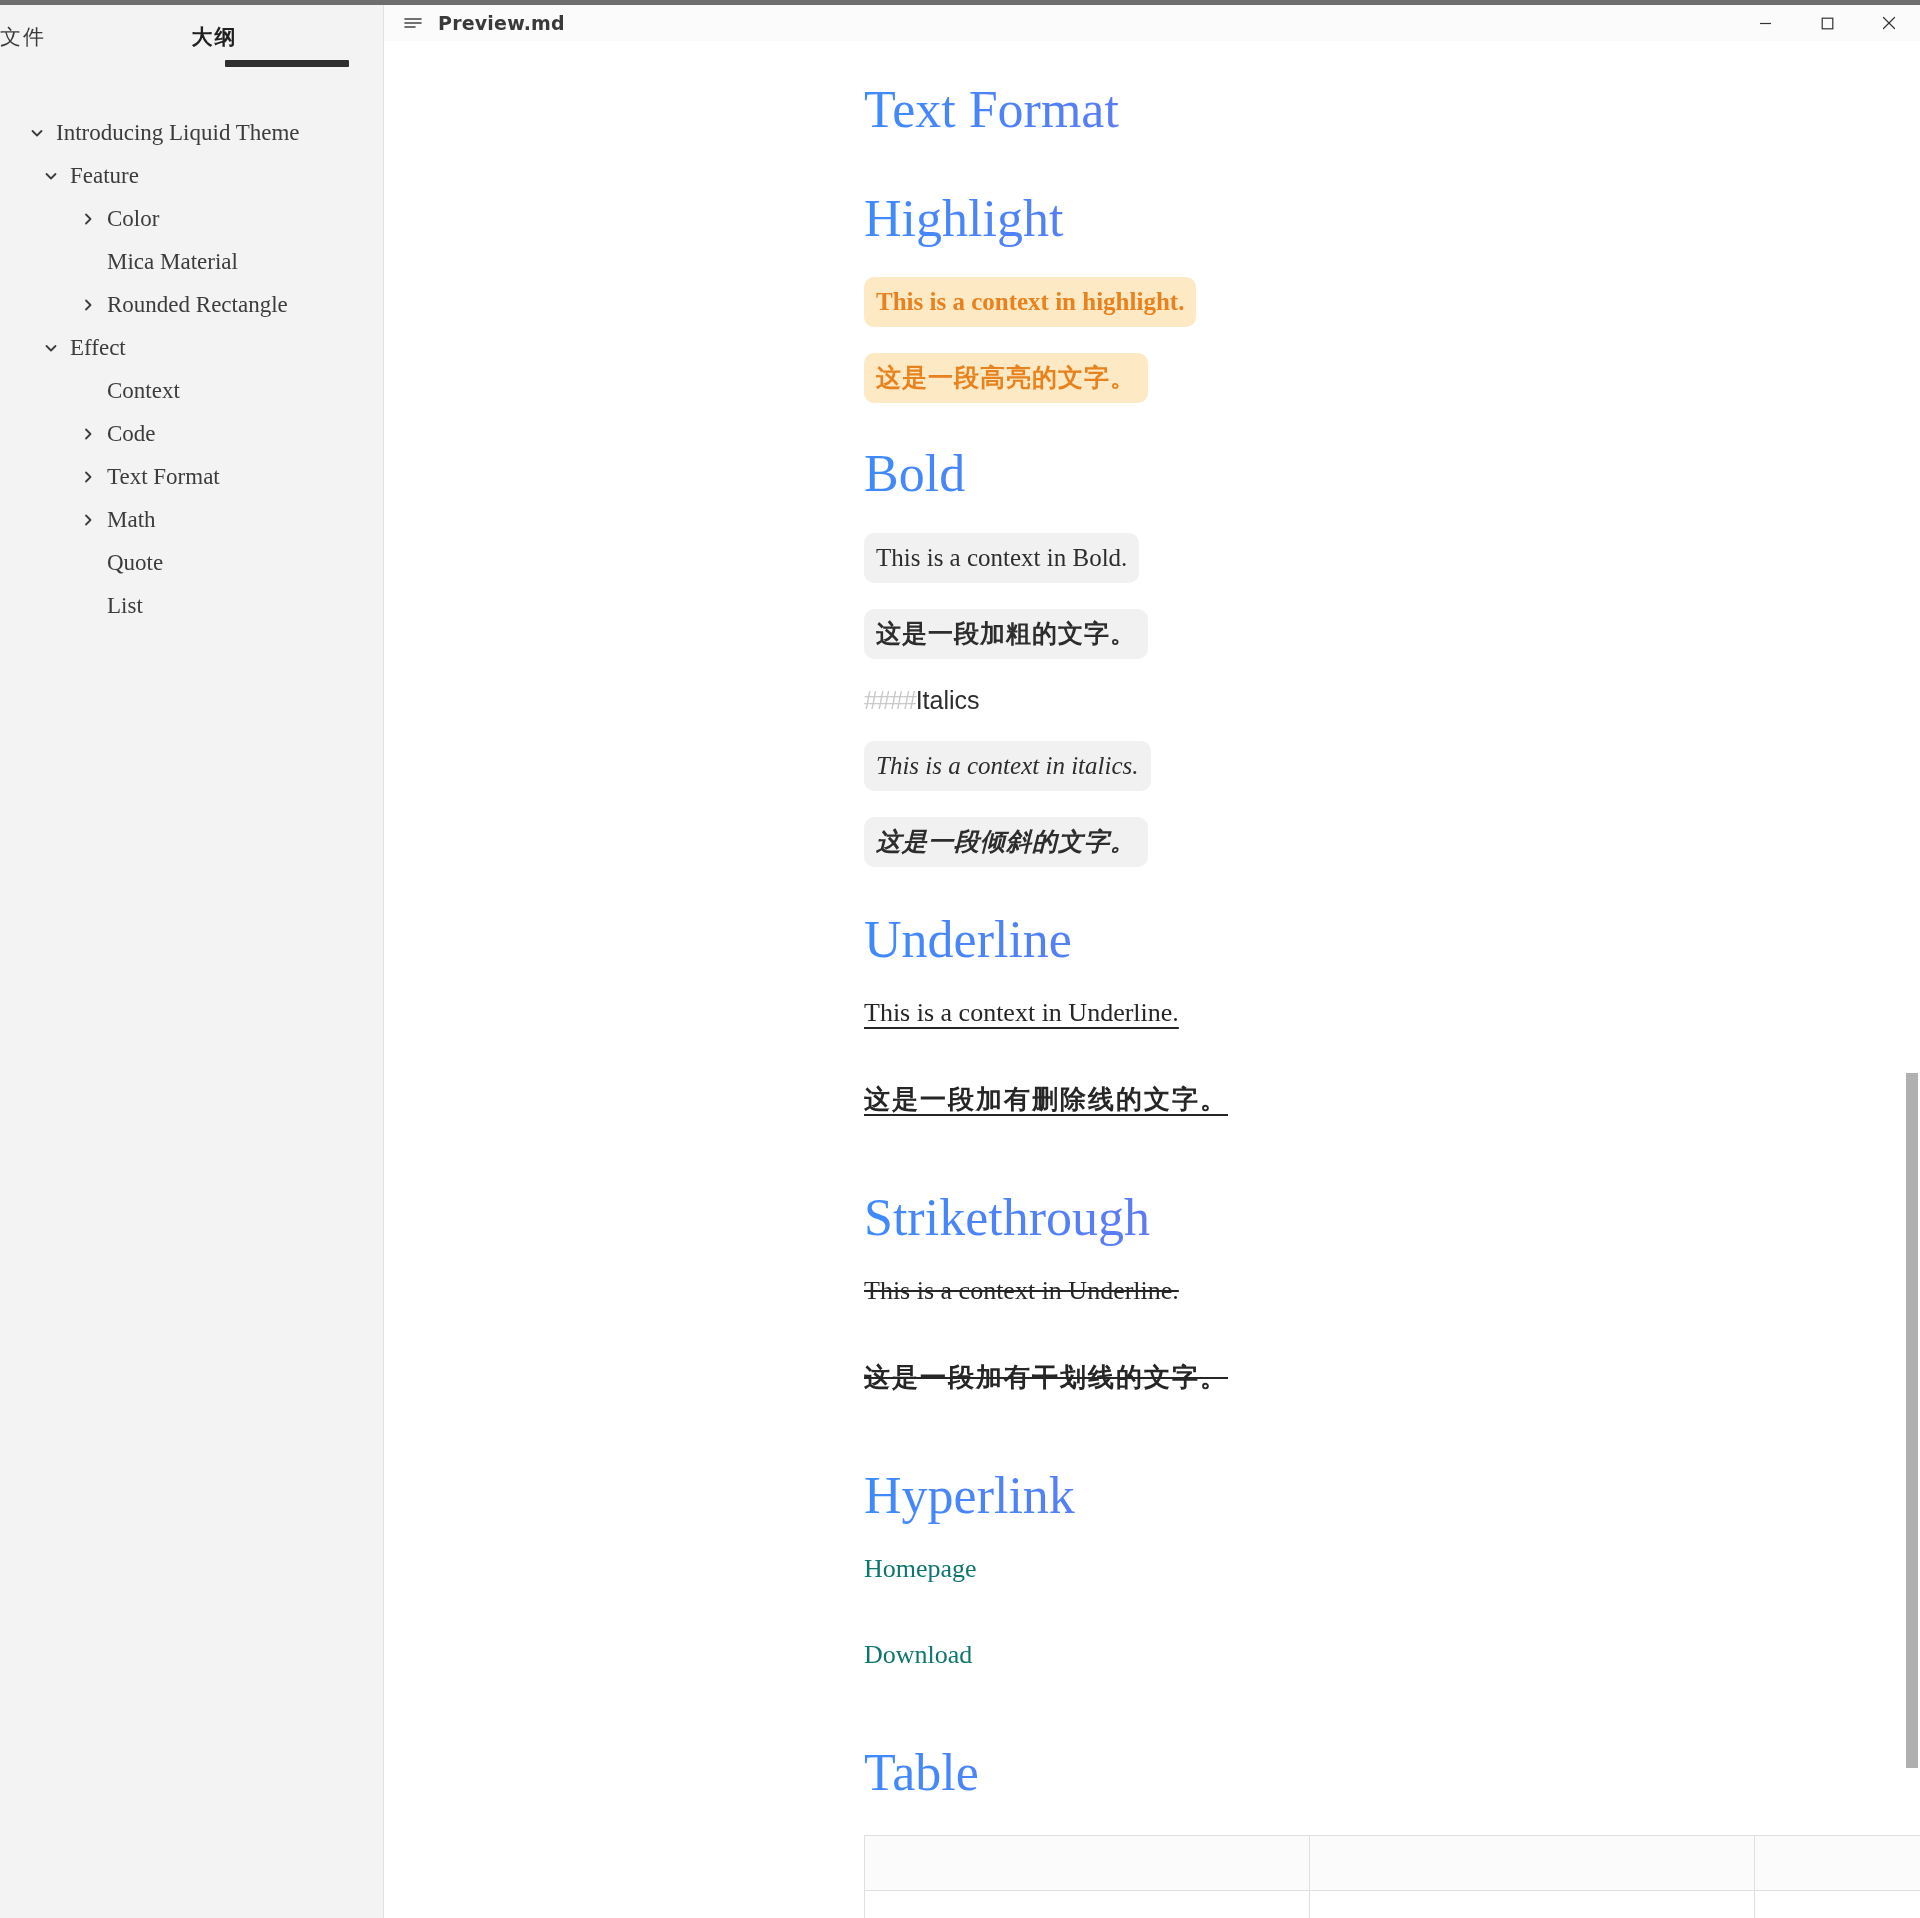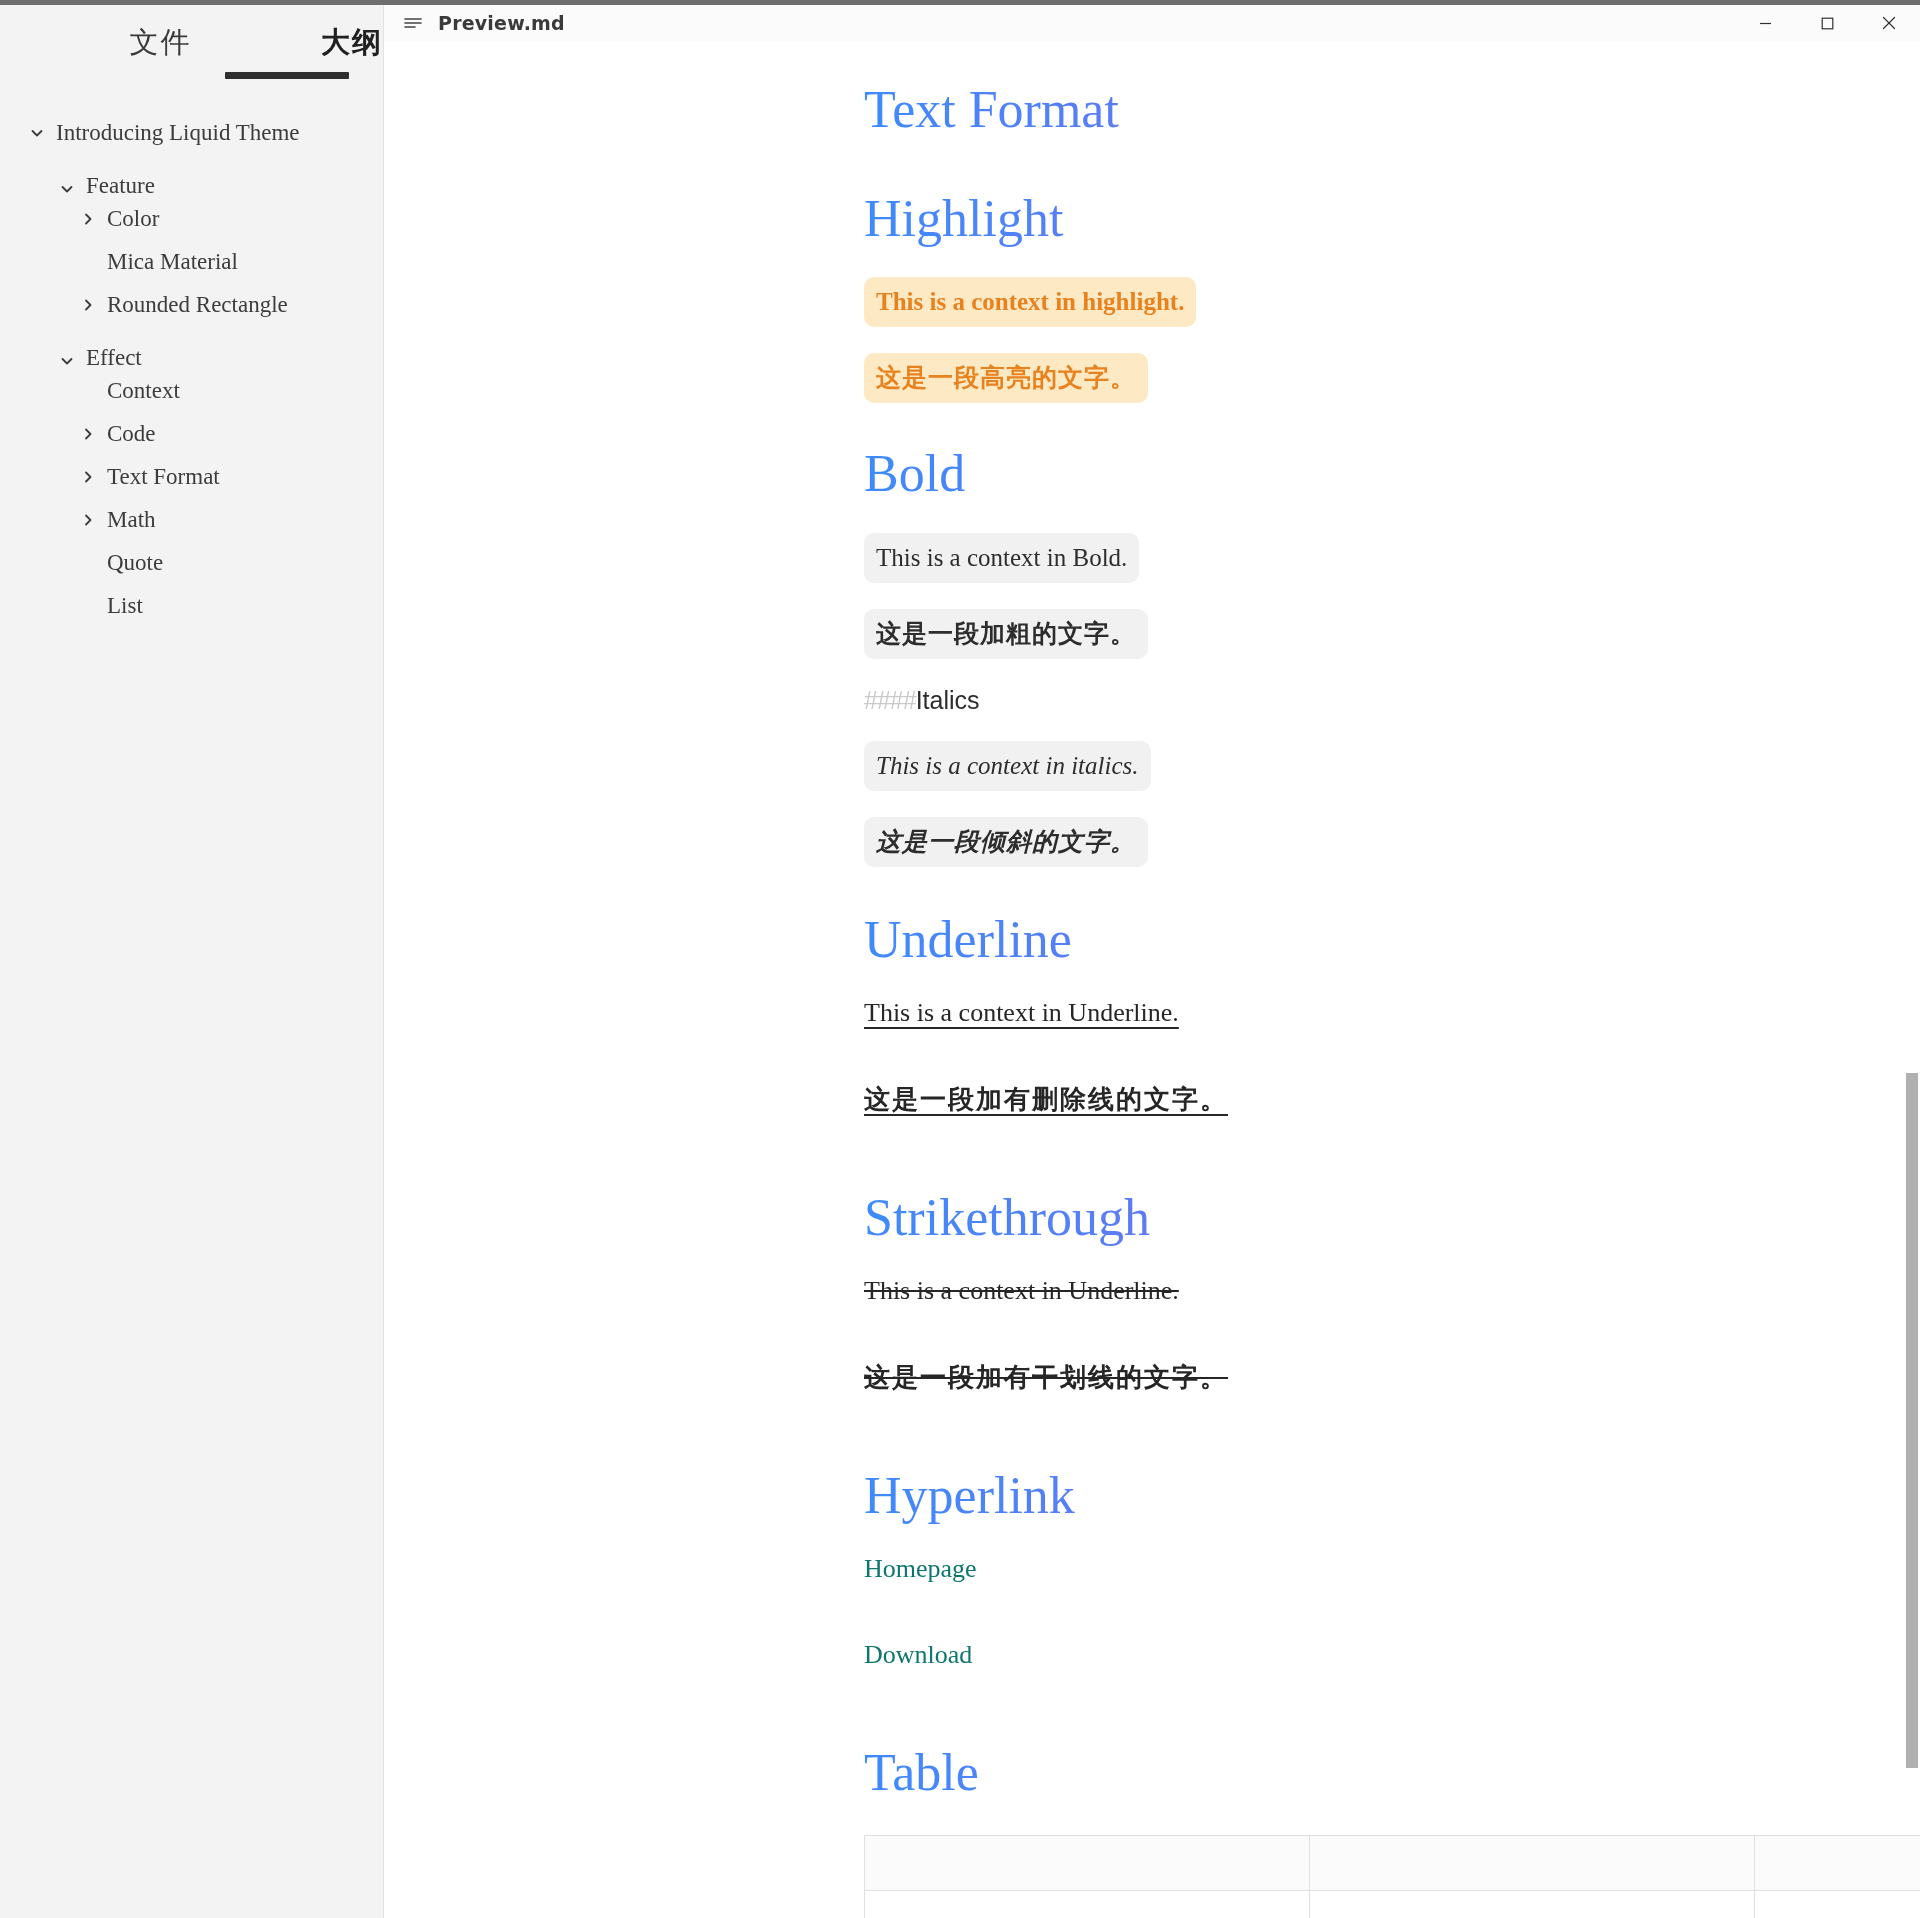--- a/index.html
+++ b/index.html
@@ -32,25 +32,25 @@
   }
 
   .sidebar-tabs {
     display: flex;
     height: 74px;
     align-items: flex-start;
     padding-top: 18px;
   }
   .sidebar-tab {
     flex: 1;
-    text-align: right;
+    text-align: left;
     position: relative;
     cursor: pointer;
     font-family: "DejaVu Sans", sans-serif;
-    font-size: 29px;
+    font-size: 21px;
     color: #3a3a3a;
     letter-spacing: 2px;
     padding-bottom: 16px;
   }
   .sidebar-tab.active { font-weight: 700; color: #202020; }
   .sidebar-tab.active .tab-underline {
     position: absolute;
     left: 50%;
     transform: translateX(-50%);
     bottom: 0;
@@ -80,21 +80,21 @@
     align-items: center;
     justify-content: center;
     color: #3c3c3c;
     margin-right: 8px;
   }
   .chev svg { display:block; }
   .chev.empty { visibility: hidden; }
   .tree-label { line-height: 1; }
 
   .lvl0 { padding-left: 26px; }
-  .lvl1 { padding-left: 56px; align-items: flex-end; }
+  .lvl1 { padding-left: 40px; }
   .lvl2 { padding-left: 77px; }
 
   
   #main {
     flex: 1 1 auto;
     height: 100%;
     position: relative;
     background: #ffffff;
     overflow: hidden;
   }

